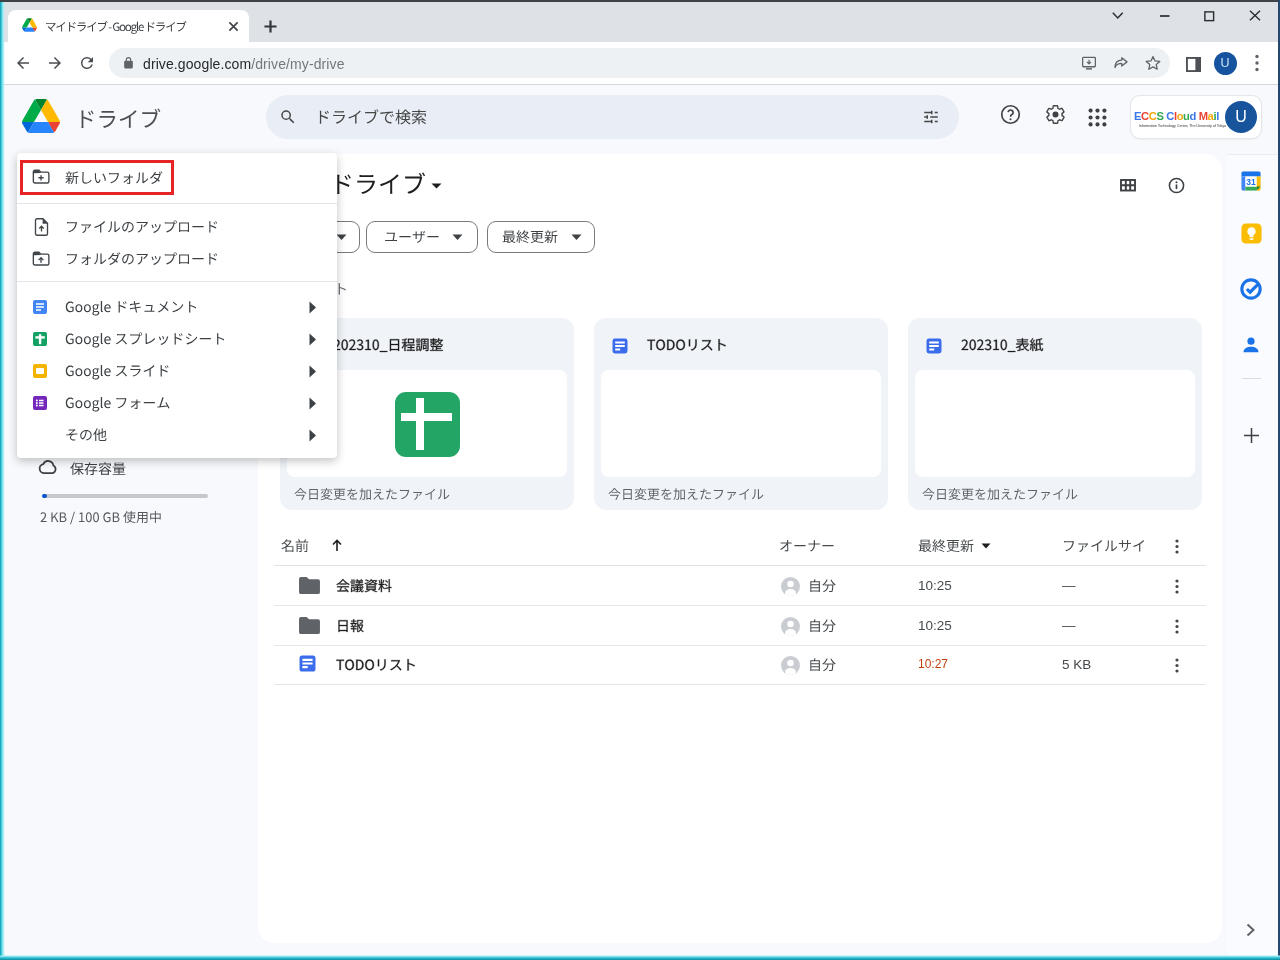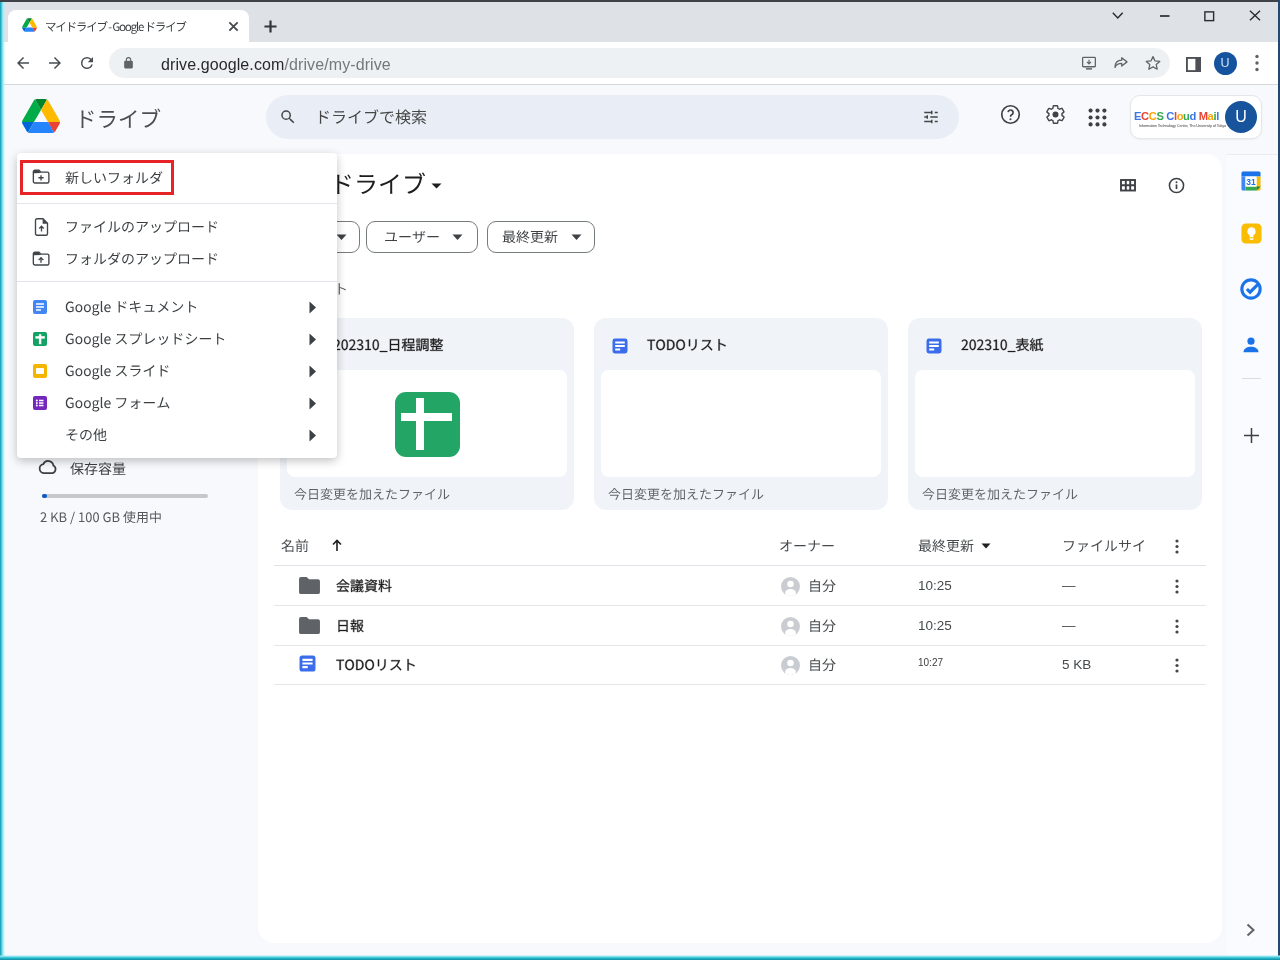--- a/index.html
+++ b/index.html
@@ -44,21 +44,21 @@
 <svg class="ic" style="left:46px;top:54px" width="18" height="18" viewBox="0 0 24 24">
     <path d="M4 11h12.2l-5.6-5.6L12 4l8 8-8 8-1.4-1.4 5.6-5.6H4v-2z" fill="#4a4d51"></path>
   </svg>
 <svg class="ic" style="left:78px;top:54px" width="18" height="18" viewBox="0 0 24 24">
     <path d="M17.65 6.35A7.96 7.96 0 0 0 12 4a8 8 0 1 0 7.73 10h-2.08A6 6 0 1 1 12 6c1.66 0 3.14.69 4.22 1.78L13 11h7V4l-2.35 2.35z" fill="#4a4d51"></path>
   </svg>
 <div style="position:absolute;left:109px;top:48px;width:1061px;height:30px;border-radius:15px;background:#eef1f4"></div>
 <svg class="ic" style="left:122px;top:56px" width="13" height="14" viewBox="0 0 24 24">
     <path d="M18 8h-1V6a5 5 0 0 0-10 0v2H6a2 2 0 0 0-2 2v10a2 2 0 0 0 2 2h12a2 2 0 0 0 2-2V10a2 2 0 0 0-2-2zM9 6a3 3 0 0 1 6 0v2H9V6z" fill="#5f6368"></path>
   </svg>
-<div class="ab" style="left:161px;top:56px;font-size:16px;color:#27292c;letter-spacing:0.1px">drive.google.com<span style="color:#73787c">/drive/my-drive</span></div>
+<div class="ab" style="left:143px;top:56px;font-size:14px;color:#27292c;letter-spacing:0.1px">drive.google.com<span style="color:#73787c">/drive/my-drive</span></div>
 <svg class="ic" style="left:1080px;top:54px" width="18" height="18" viewBox="0 0 24 24">
     <rect x="3.5" y="4.5" width="17" height="12.5" rx="1" stroke="#5f6368" stroke-width="1.7" fill="none"></rect>
     <path d="M12 7.5 V12.5 M9.3 10.5 L12 13.3 L14.7 10.5" stroke="#5f6368" stroke-width="1.6" fill="none"></path>
     <path d="M8 19.8 H16" stroke="#5f6368" stroke-width="2"></path>
   </svg>
 <svg class="ic" style="left:1112px;top:54px" width="18" height="18" viewBox="0 0 24 24">
     <path d="M13 5 L20 10.5 L13 16 V12.5 C7 12.5 5 15 4 18 C4 11 8 8.2 13 8.2 Z" stroke="#5f6368" stroke-width="1.7" fill="none" stroke-linejoin="round"></path>
   </svg>
 <svg class="ic" style="left:1144px;top:54px" width="18" height="18" viewBox="0 0 24 24">
     <path d="M12 3.5 L14.7 9.2 L21 9.9 L16.3 14.1 L17.6 20.3 L12 17.2 L6.4 20.3 L7.7 14.1 L3 9.9 L9.3 9.2 Z" stroke="#5f6368" stroke-width="1.7" fill="none" stroke-linejoin="round"></path>
@@ -323,21 +323,21 @@
         <circle cx="12" cy="12" r="12"></circle>
       </clipPath>
     </defs>
 <circle cx="12" cy="12" r="12" fill="#c9cdd2"></circle>
 <circle cx="12" cy="8.8" r="4.1" fill="#fff"></circle>
 <ellipse cx="12" cy="20.2" rx="6.9" ry="5" fill="#fff" clip-path="url(#oc665)"></ellipse>
   </svg>
 <svg style="position:absolute;left:808px;top:670px;overflow:visible" width="1" height="1">
     <path d="M3.3 -5.8H10.8V-3.7H3.3ZM3.3 -6.7V-8.8H10.8V-6.7ZM3.3 -2.7H10.8V-0.6H3.3ZM6.4 -11.8C6.3 -11.2 6 -10.5 5.8 -9.8H2.3V1.1H3.3V0.4H10.8V1.1H11.9V-9.8H6.9C7.1 -10.4 7.4 -11 7.6 -11.6Z M18.5 -11.5C17.7 -9.3 16.1 -7.4 14.3 -6.2C14.6 -6 15 -5.6 15.2 -5.4C17 -6.7 18.6 -8.8 19.7 -11.2ZM23.4 -11.5 22.4 -11.1C23.5 -9 25.2 -6.7 26.8 -5.5C27 -5.8 27.4 -6.2 27.7 -6.4C26.1 -7.5 24.3 -9.6 23.4 -11.5ZM16.6 -6.5V-5.4H19.5C19.2 -3.1 18.4 -0.8 15.1 0.3C15.3 0.5 15.6 0.9 15.8 1.2C19.3 -0.1 20.2 -2.7 20.6 -5.4H24.2C24.1 -1.9 23.9 -0.5 23.5 -0.1C23.4 0 23.2 0.1 22.9 0.1C22.6 0.1 21.7 0 20.8 -0C21 0.3 21.1 0.7 21.2 1C22 1.1 22.9 1.1 23.4 1C23.9 1 24.2 0.9 24.5 0.5C24.9 0 25.1 -1.6 25.4 -6C25.4 -6.1 25.4 -6.5 25.4 -6.5Z" fill="#464a4d"></path>
   </svg>
-<div class="ab" style="left:918px;top:657px;font-size:10px;color:#404040">10:27</div>
+<div class="ab" style="left:918px;top:657px;font-size:12px;color:#c2410c">10:27</div>
 <div class="ab" style="left:1062px;top:657px;font-size:13.5px;color:#464a4d">5 KB</div>
 <svg class="ic" style="left:1175px;top:658px" width="4" height="15" viewBox="0 0 4 15">
     <circle cx="2" cy="2" r="1.6" fill="#444746"></circle>
     <circle cx="2" cy="7.5" r="1.6" fill="#444746"></circle>
     <circle cx="2" cy="13" r="1.6" fill="#444746"></circle>
   </svg>
 <div style="position:absolute;left:274px;top:684px;width:932px;height:1px;background:#e4e7ea"></div>
 <svg class="ic" style="left:36px;top:458px" width="22" height="17" viewBox="0 0 24 18">
 <path d="M19 8 A5.8 5.8 0 0 0 8 6.3 A5 5 0 0 0 9.2 16.2 H18.3 A4.5 4.5 0 0 0 19 8 Z" fill="none" stroke="#3c4043" stroke-width="1.9"></path>
   </svg>

